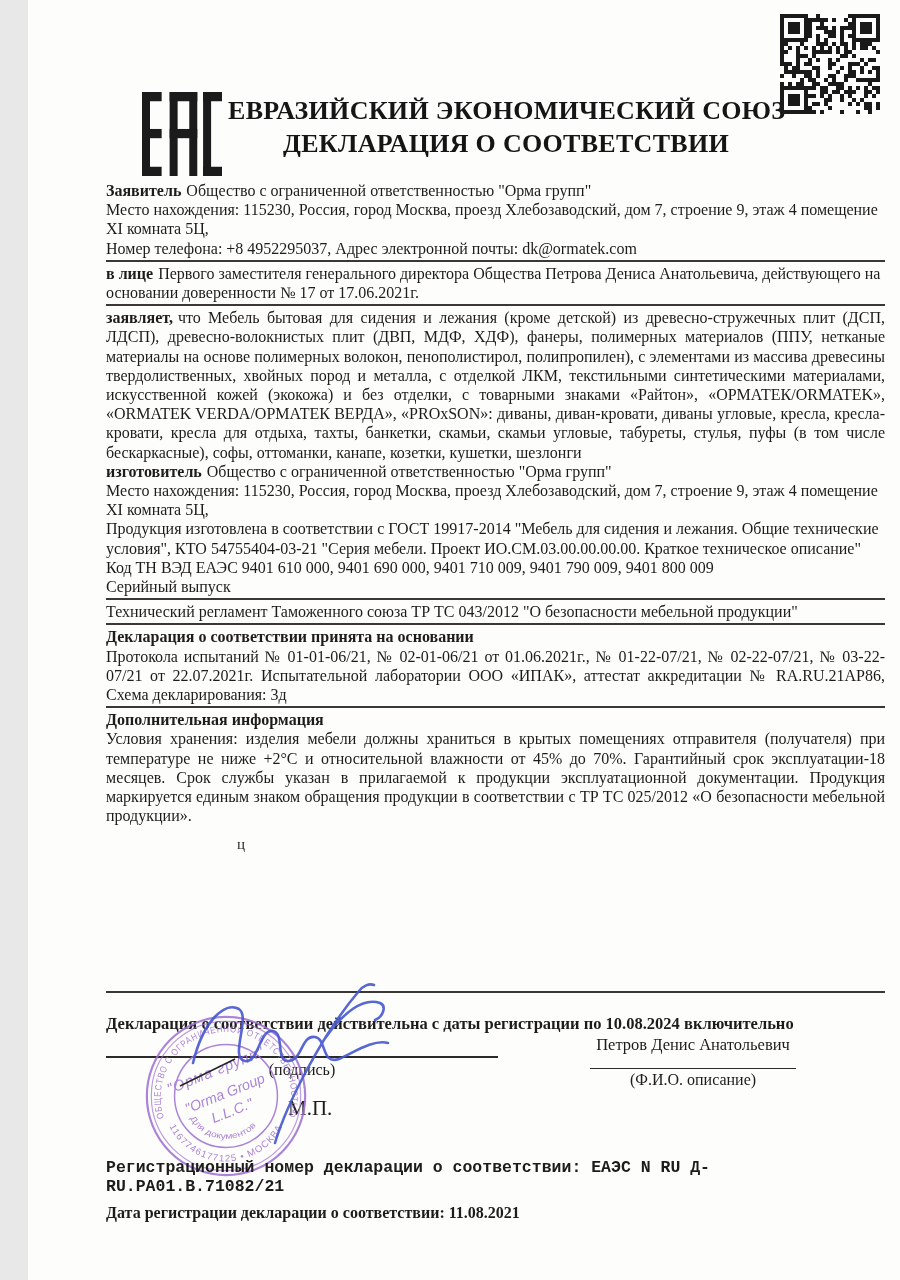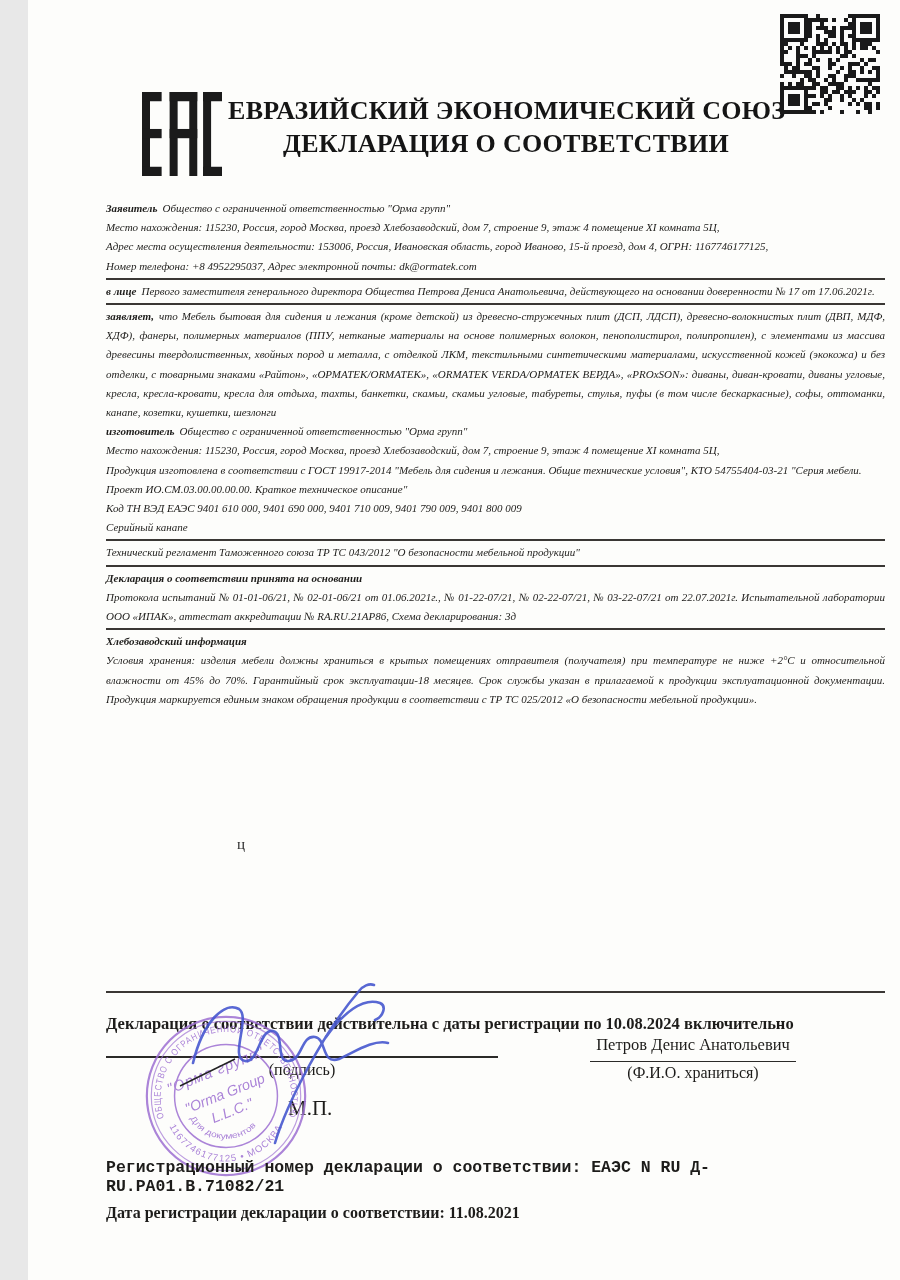--- a/index.html
+++ b/index.html
@@ -16,36 +16,36 @@
   .titles{position:absolute; left:200px; top:94px; width:556px; text-align:center;}
   .titles .t1, .titles .t2{
     font-weight:bold; font-size:26px; line-height:33px; color:#151515; letter-spacing:.3px;
     white-space:nowrap;
   }
   .qr{position:absolute; left:752px; top:14px; width:100px; height:100px;}
   .corner-mark{position:absolute; left:884px; top:0; width:16px; height:4px; background:#4a90d9;}
 
   
   .content{
-    position:absolute; left:78px; top:199px; width:779px;
-    font-size:11px; line-height:19.2px;font-style:italic;
+    position:absolute; left:78px; top:181px; width:779px;
+    font-size:16px; line-height:19.2px;
   }
   .content p{margin:0; text-align:justify;}
   .content p.nj{text-align:left;}
   b.lbl{margin-right:5px;}
   .rule{border-top:2px solid #3a3734; margin:2px 0 2px; height:0;}
 
   
   .abs{position:absolute;}
   .validity{left:78px; top:997px; width:779px; font-weight:bold; font-size:16.5px;}
   .divider-validity{left:78px; top:991px; width:779px; border-top:2px solid #3a3734;}
   .sign-line{left:78px; top:1056px; width:392px; border-top:2px solid #2b2a28;}
   .sign-caption{left:78px; top:1061px; width:392px; text-align:center; font-size:16px;}
   .fio-wrap{left:500px; top:1035px; width:330px; text-align:center; font-size:16.5px;}
-  .fio-name{display:inline-block; border-bottom:1.5px solid #2b2a28; padding:0 6px 6px;}
+  .fio-name{display:inline-block; border-bottom:1.5px solid #2b2a28; padding:0 6px 13px;}
   .fio-caption{margin-top:2px; font-size:16px;}
   .mp{left:260px; top:1096px; font-size:21px;}
   .reg-number{left:78px; top:1141px; width:779px; font-weight:bold; font-size:16.5px;font-family:Liberation Mono, monospace;}
   .reg-date{left:78px; top:1188px; width:779px; font-weight:bold; font-size:16px;}
   .artifact-tc{left:209px; top:836px; font-size:15px; color:#2a2a2a;}
 
   .stamp{left:103px; top:1002px; width:190px; height:188px; opacity:.85;}
   .signature{left:135px; top:971px; width:310px; height:190px;}
 </style>
 </head>
@@ -392,77 +392,76 @@
         <rect x="88" y="96" width="4" height="4" fill="#1a1a1a"></rect>
       </svg>
   </div>
   <div class="corner-mark"></div>
 
   <div class="content">
 
     <div>
       <p class="nj"><b class="lbl">Заявитель</b><span>Общество с ограниченной ответственностью "Орма групп"</span></p>
       <p class="nj">Место нахождения: 115230, Россия, город Москва, проезд Хлебозаводский, дом 7, строение 9, этаж 4 помещение XI комната 5Ц,</p>
-      <p class="nj">Адрес места осуществления деятельности: 153006, Россия, Ивановская область, город Иваново, 15-й проезд, дом 4, ОГРН: 1167746177125,</p>
       <p class="nj">Номер телефона: +8 4952295037, Адрес электронной почты: dk@ormatek.com</p>
     </div>
 
     <div class="rule"></div>
 
     <div>
       <p class="nj"><b class="lbl">в лице</b><span>Первого заместителя генерального директора Общества Петрова Дениса Анатольевича, действующего на основании доверенности № 17 от 17.06.2021г.</span></p>
     </div>
 
     <div class="rule"></div>
 
     <div>
       <p><b class="lbl">заявляет,</b><span>что Мебель бытовая для сидения и лежания (кроме детской) из древесно-стружечных плит (ДСП, ЛДСП), древесно-волокнистых плит (ДВП, МДФ, ХДФ), фанеры, полимерных материалов (ППУ, нетканые материалы на основе полимерных волокон, пенополистирол, полипропилен), с элементами из массива древесины твердолиственных, хвойных пород и металла, с отделкой ЛКМ,  текстильными синтетическими материалами, искусственной кожей (экокожа) и без отделки, с товарными знаками «Райтон», «ОРМАТЕК/ORMATEK», «ORMATEK VERDA/ОРМАТЕК ВЕРДА», «PROxSON»: диваны, диван-кровати, диваны угловые, кресла, кресла-кровати, кресла для отдыха, тахты, банкетки, скамьи, скамьи угловые, табуреты, стулья, пуфы (в том числе бескаркасные), софы, оттоманки, канапе, козетки, кушетки, шезлонги</span></p>
     </div>
 
     <div>
       <p class="nj"><b class="lbl">изготовитель</b><span>Общество с ограниченной ответственностью "Орма групп"</span></p>
       <p class="nj">Место нахождения: 115230, Россия, город Москва, проезд Хлебозаводский, дом 7, строение 9, этаж 4 помещение XI комната 5Ц,</p>
       <p class="nj">Продукция изготовлена в соответствии с ГОСТ 19917-2014 "Мебель для сидения и лежания. Общие технические условия", КТО 54755404-03-21 "Серия мебели. Проект ИО.СМ.03.00.00.00.00. Краткое техническое описание"</p>
       <p class="nj">Код ТН ВЭД ЕАЭС  9401 610 000, 9401 690 000, 9401 710 009, 9401 790 009, 9401 800 009</p>
-      <p class="nj">Серийный канапе</p>
+      <p class="nj">Серийный выпуск</p>
     </div>
 
     <div class="rule"></div>
 
     <div>
       <p class="nj">Технический регламент Таможенного союза ТР ТС 043/2012 "О безопасности мебельной продукции"</p>
     </div>
 
     <div class="rule"></div>
 
     <div>
       <p class="nj"><b>Декларация о соответствии принята на основании</b></p>
       <p>Протокола испытаний № 01-01-06/21, № 02-01-06/21 от 01.06.2021г., № 01-22-07/21, № 02-22-07/21, № 03-22-07/21 от 22.07.2021г. Испытательной лаборатории ООО «ИПАК», аттестат аккредитации № RA.RU.21АР86, Схема декларирования: 3д</p>
     </div>
 
     <div class="rule"></div>
 
     <div>
-      <p class="nj"><b>Хлебозаводский информация</b></p>
+      <p class="nj"><b>Дополнительная информация</b></p>
       <p>Условия хранения: изделия мебели должны храниться в крытых помещениях отправителя (получателя) при температуре не ниже +2°С и относительной влажности от 45% до 70%. Гарантийный срок эксплуатации-18 месяцев. Срок службы указан в прилагаемой к продукции эксплуатационной документации. Продукция маркируется единым знаком обращения продукции в соответствии с ТР ТС 025/2012 «О безопасности мебельной продукции».</p>
     </div>
 
   </div>
 
   <div class="abs artifact-tc">ц</div>
 
   <div class="abs divider-validity"></div>
   <p class="abs validity">Декларация о соответствии действительна с даты регистрации по  10.08.2024 включительно</p>
 
   <div class="abs sign-line"></div>
   <div class="abs sign-caption">(подпись)</div>
 
   <div class="abs fio-wrap">
     <span class="fio-name">Петров Денис Анатольевич</span>
-    <div class="fio-caption">(Ф.И.О. храниться)</div>
+    <div class="fio-caption">(Ф.И.О. описание)</div>
   </div>
 
   <div class="abs mp">М.П.</div>
 
   <svg class="abs stamp" viewBox="0 0 190 190" font-family="Liberation Sans, sans-serif">
     <defs>
       <path id="arcTop" d="M 33,119 A 66,66 0 1 1 157,119"></path>
       <path id="arcBottom" d="M 36,122 A 64,64 0 0 0 154,122"></path>
       <path id="arcInner" d="M 56,112 A 42,42 0 0 0 134,112"></path>
     </defs>

